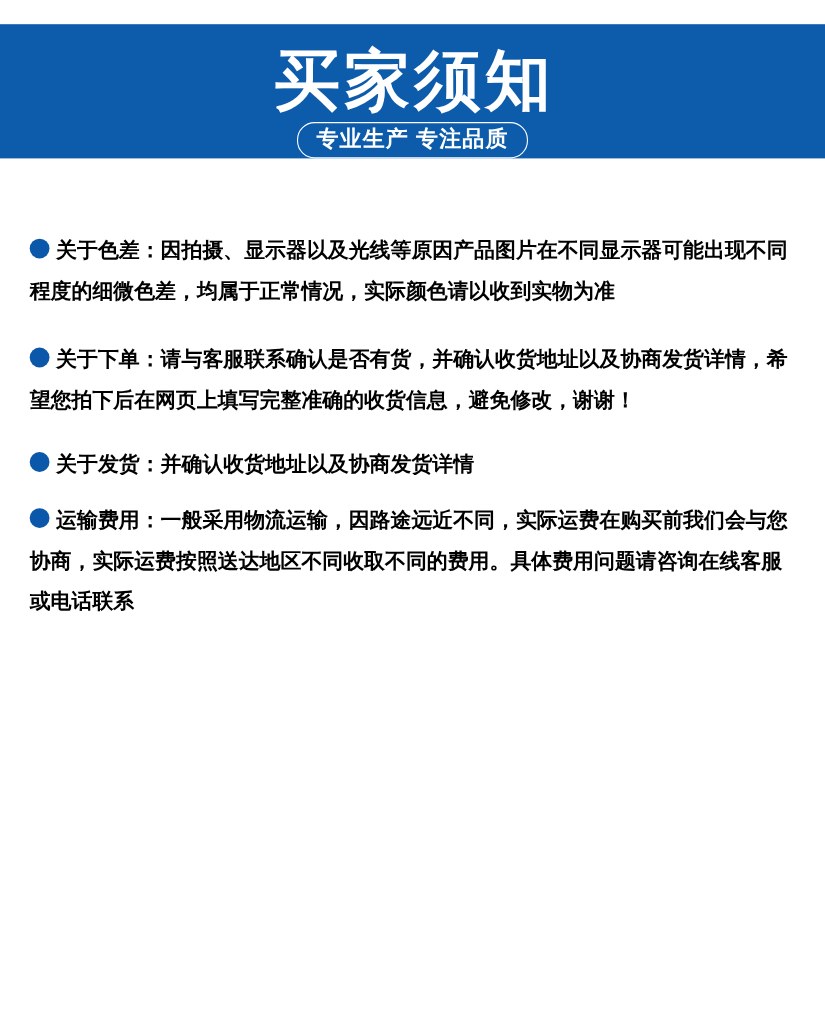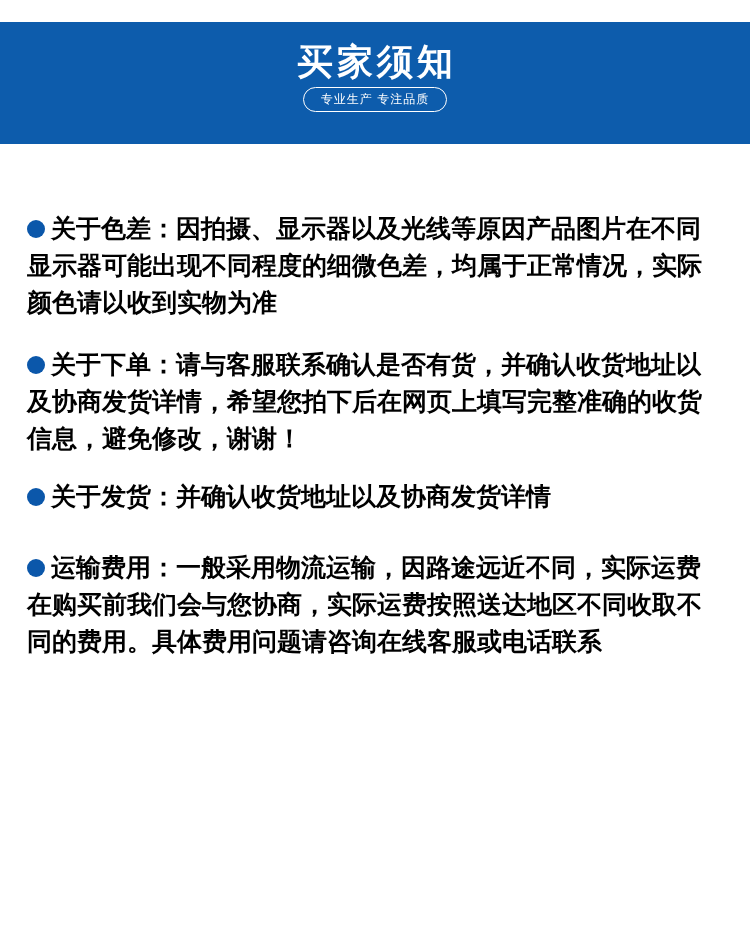--- a/index.html
+++ b/index.html
@@ -20,50 +20,50 @@
     background: #ffffff;
   }
   .banner {
     height: 122px;
     background: var(--accent, #0d5cac);
     text-align: center;
     padding-top: 22px;
   }
   .title {
     color: var(--banner-text, #ffffff);
-    font-size: 36px;
+    font-size: 60px;
     font-weight: bold;
     line-height: 1;
     letter-spacing: 4px;
     text-indent: 4px; 
   }
   .badge {
     display: inline-block;
     margin-top: 7px;
     border: 1px solid var(--banner-text, #ffffff);
     border-radius: 16px;
     padding: 5px 17px 6px 17px;
     color: var(--banner-text, #ffffff);
-    font-size: 12px;
-    font-weight: normal;
+    font-size: 20px;
+    font-weight: bold;
     letter-spacing: 1px;
     line-height: 1;
   }
   .notices {
     padding: 66px 27px 0 27px;
     color: var(--text, #000000);
-    font-size: 25px;
+    font-size: 19px;
     font-weight: bold;
     line-height: 37px;
     text-align: left;
   }
   .notice { margin: 0; }
   .n1 { margin-top: 25px; }
   .n2 { margin-top: 21px; }
-  .n3 { margin-top: 34px; }
+  .n3 { margin-top: 14px; }
   .n4 { margin-top: 49px; }
   .bullet {
     display: inline-block;
     width: 18px;
     height: 18px;
     border-radius: 50%;
     background: var(--bullet, #0b57aa);
     margin-right: 6px;
     vertical-align: -1px;
   }

